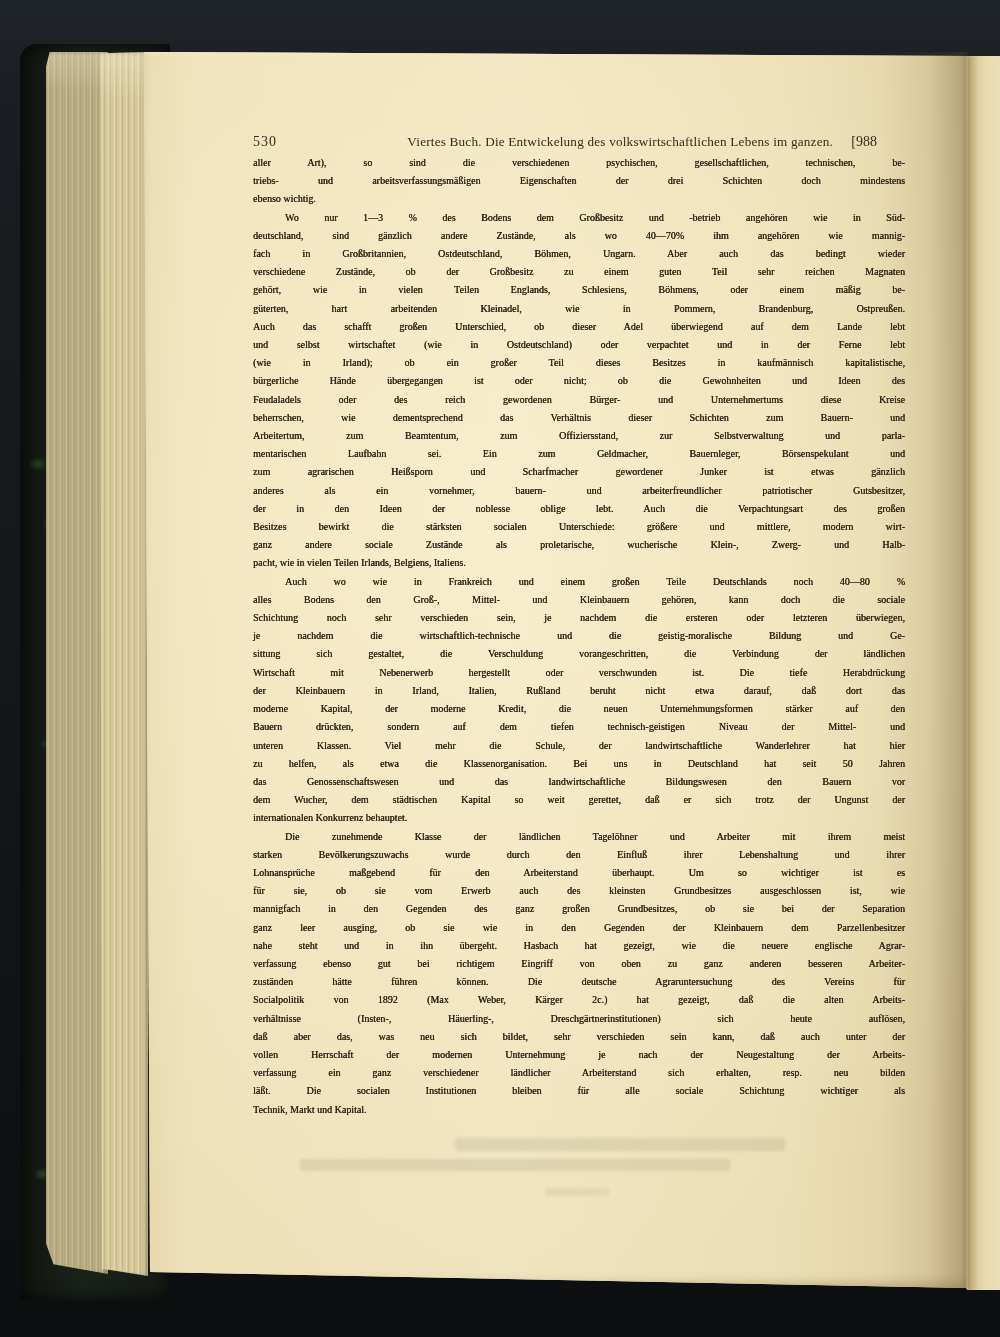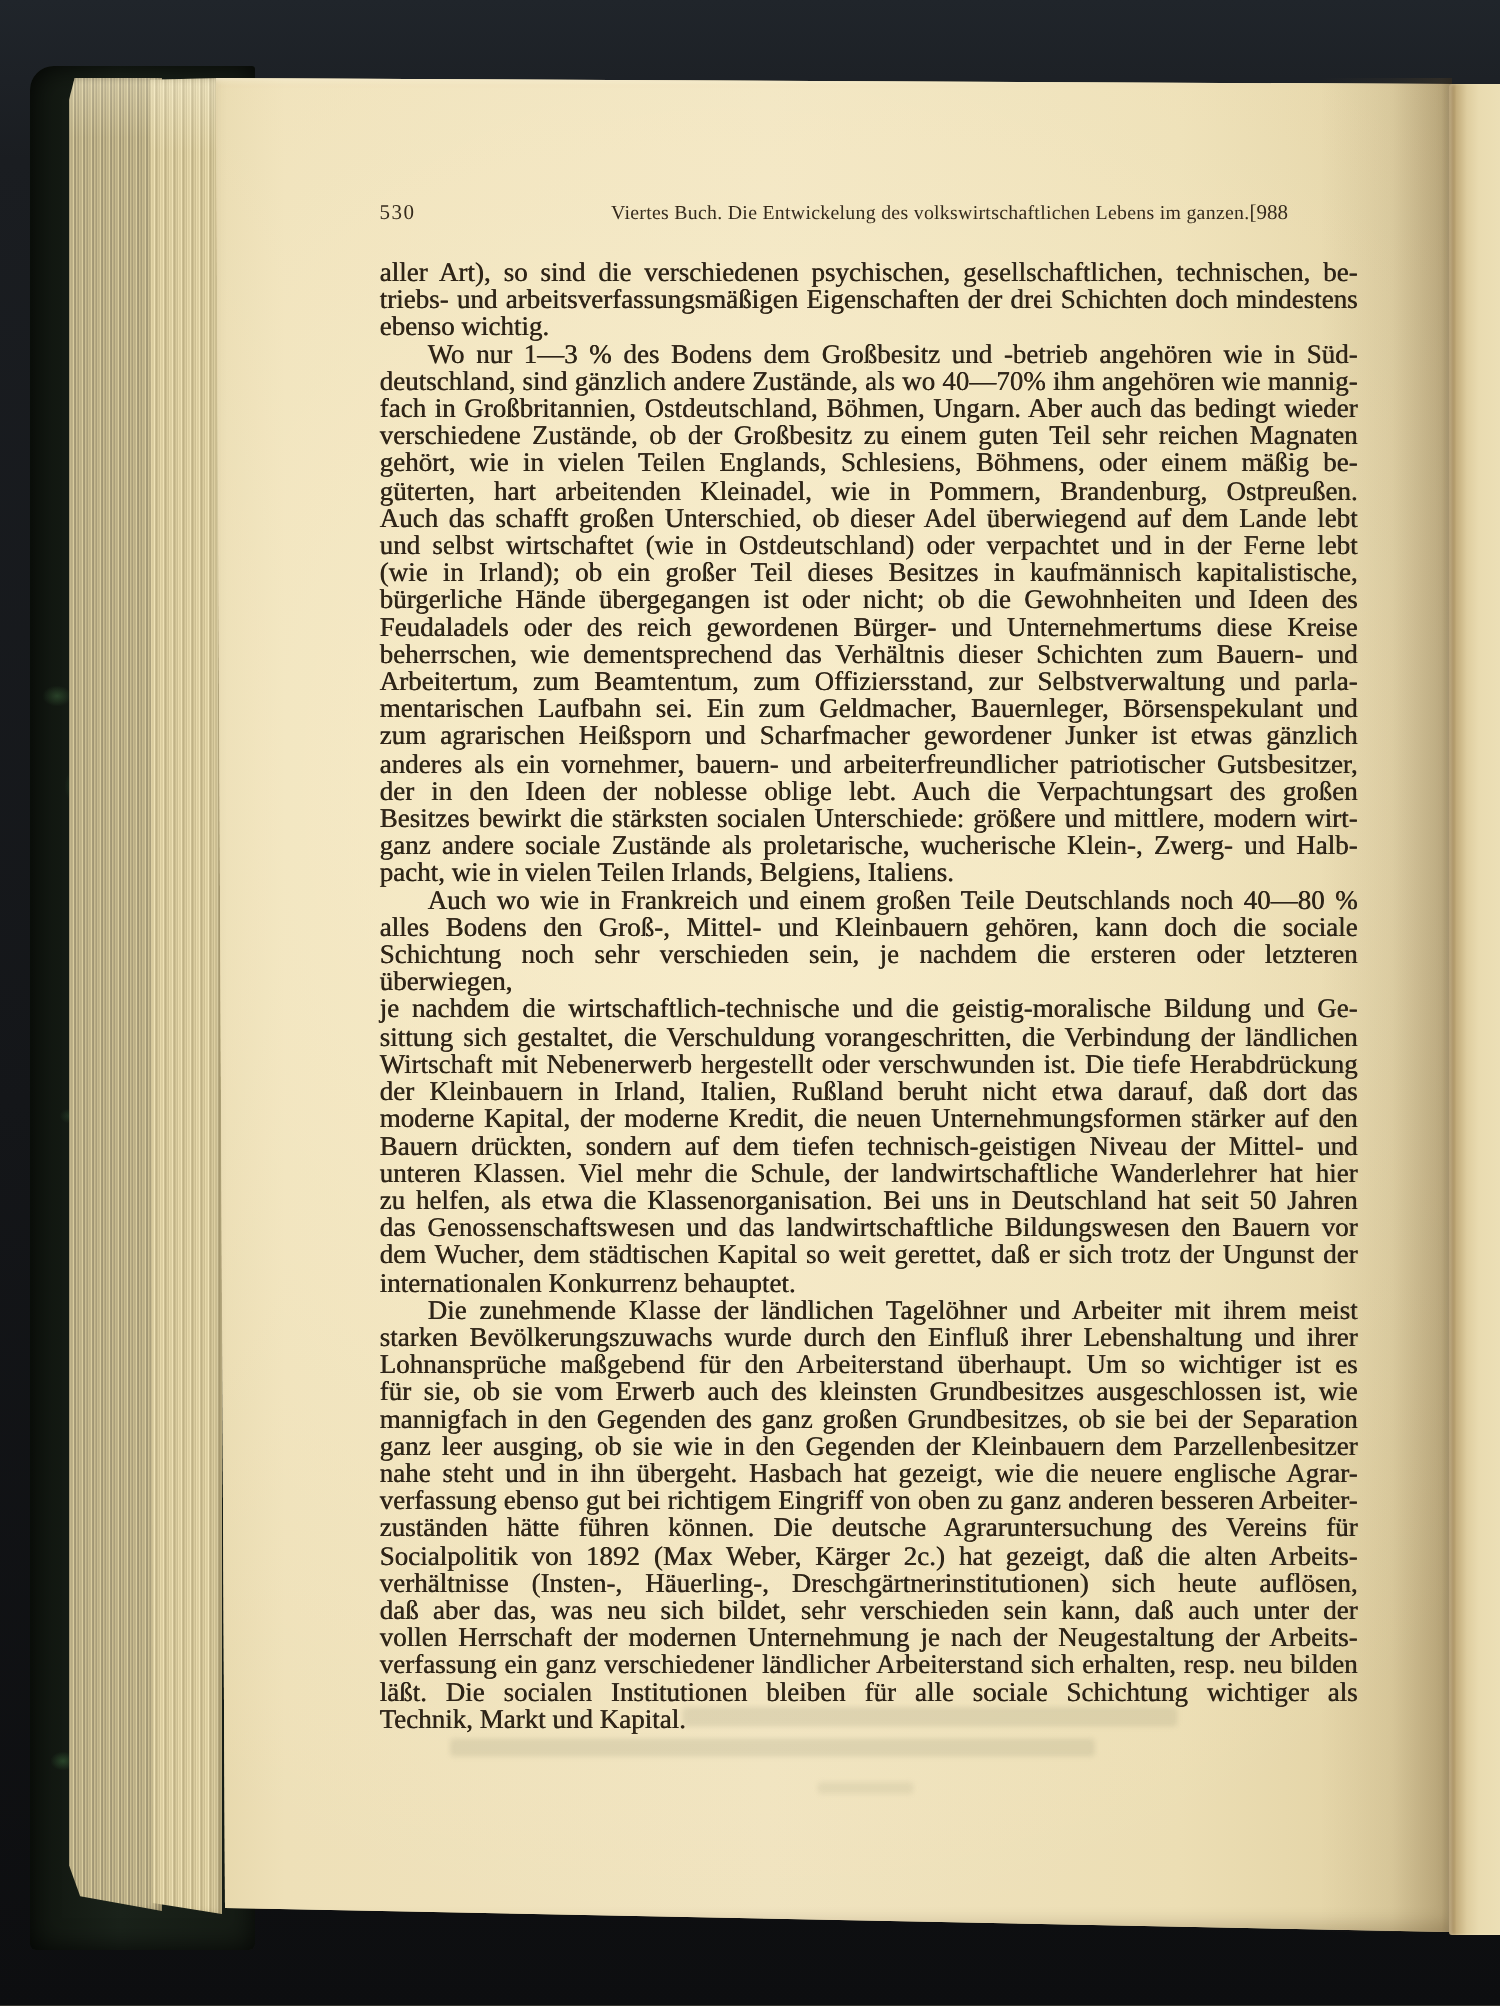--- a/index.html
+++ b/index.html
@@ -87,22 +87,22 @@
   }
   .header {
     display: flex;
     align-items: baseline;
     font-size: 14px;
     height: 20px;
     color: #352a1c;
   }
   .header .pno { width: 72px; letter-spacing: 1px; }
   .header .title { flex: 1; text-align: right; font-size: 13.2px; letter-spacing: .2px; }
-  .header .folio { width: 72px; text-align: left; padding-right: 28px; box-sizing: border-box; }
-  .body { margin-top: 18px; font-size: 18px; line-height: 18.2px; text-shadow: .3px 0 0 currentColor; }
+  .header .folio { width: 72px; text-align: right; padding-right: 28px; box-sizing: border-box; }
+  .body { font-size: 10px; line-height: 18.2px; text-shadow: .3px 0 0 currentColor; }
   .line { text-align: justify; text-align-last: justify; white-space: normal; }
   .line.last { text-align-last: left; }
   .line.indent { text-indent: 32px; }
   
   .bleed {
     position: absolute;
     background: rgba(128,132,102,.17);
     filter: blur(1.6px);
     border-radius: 3px;
     pointer-events: none;

